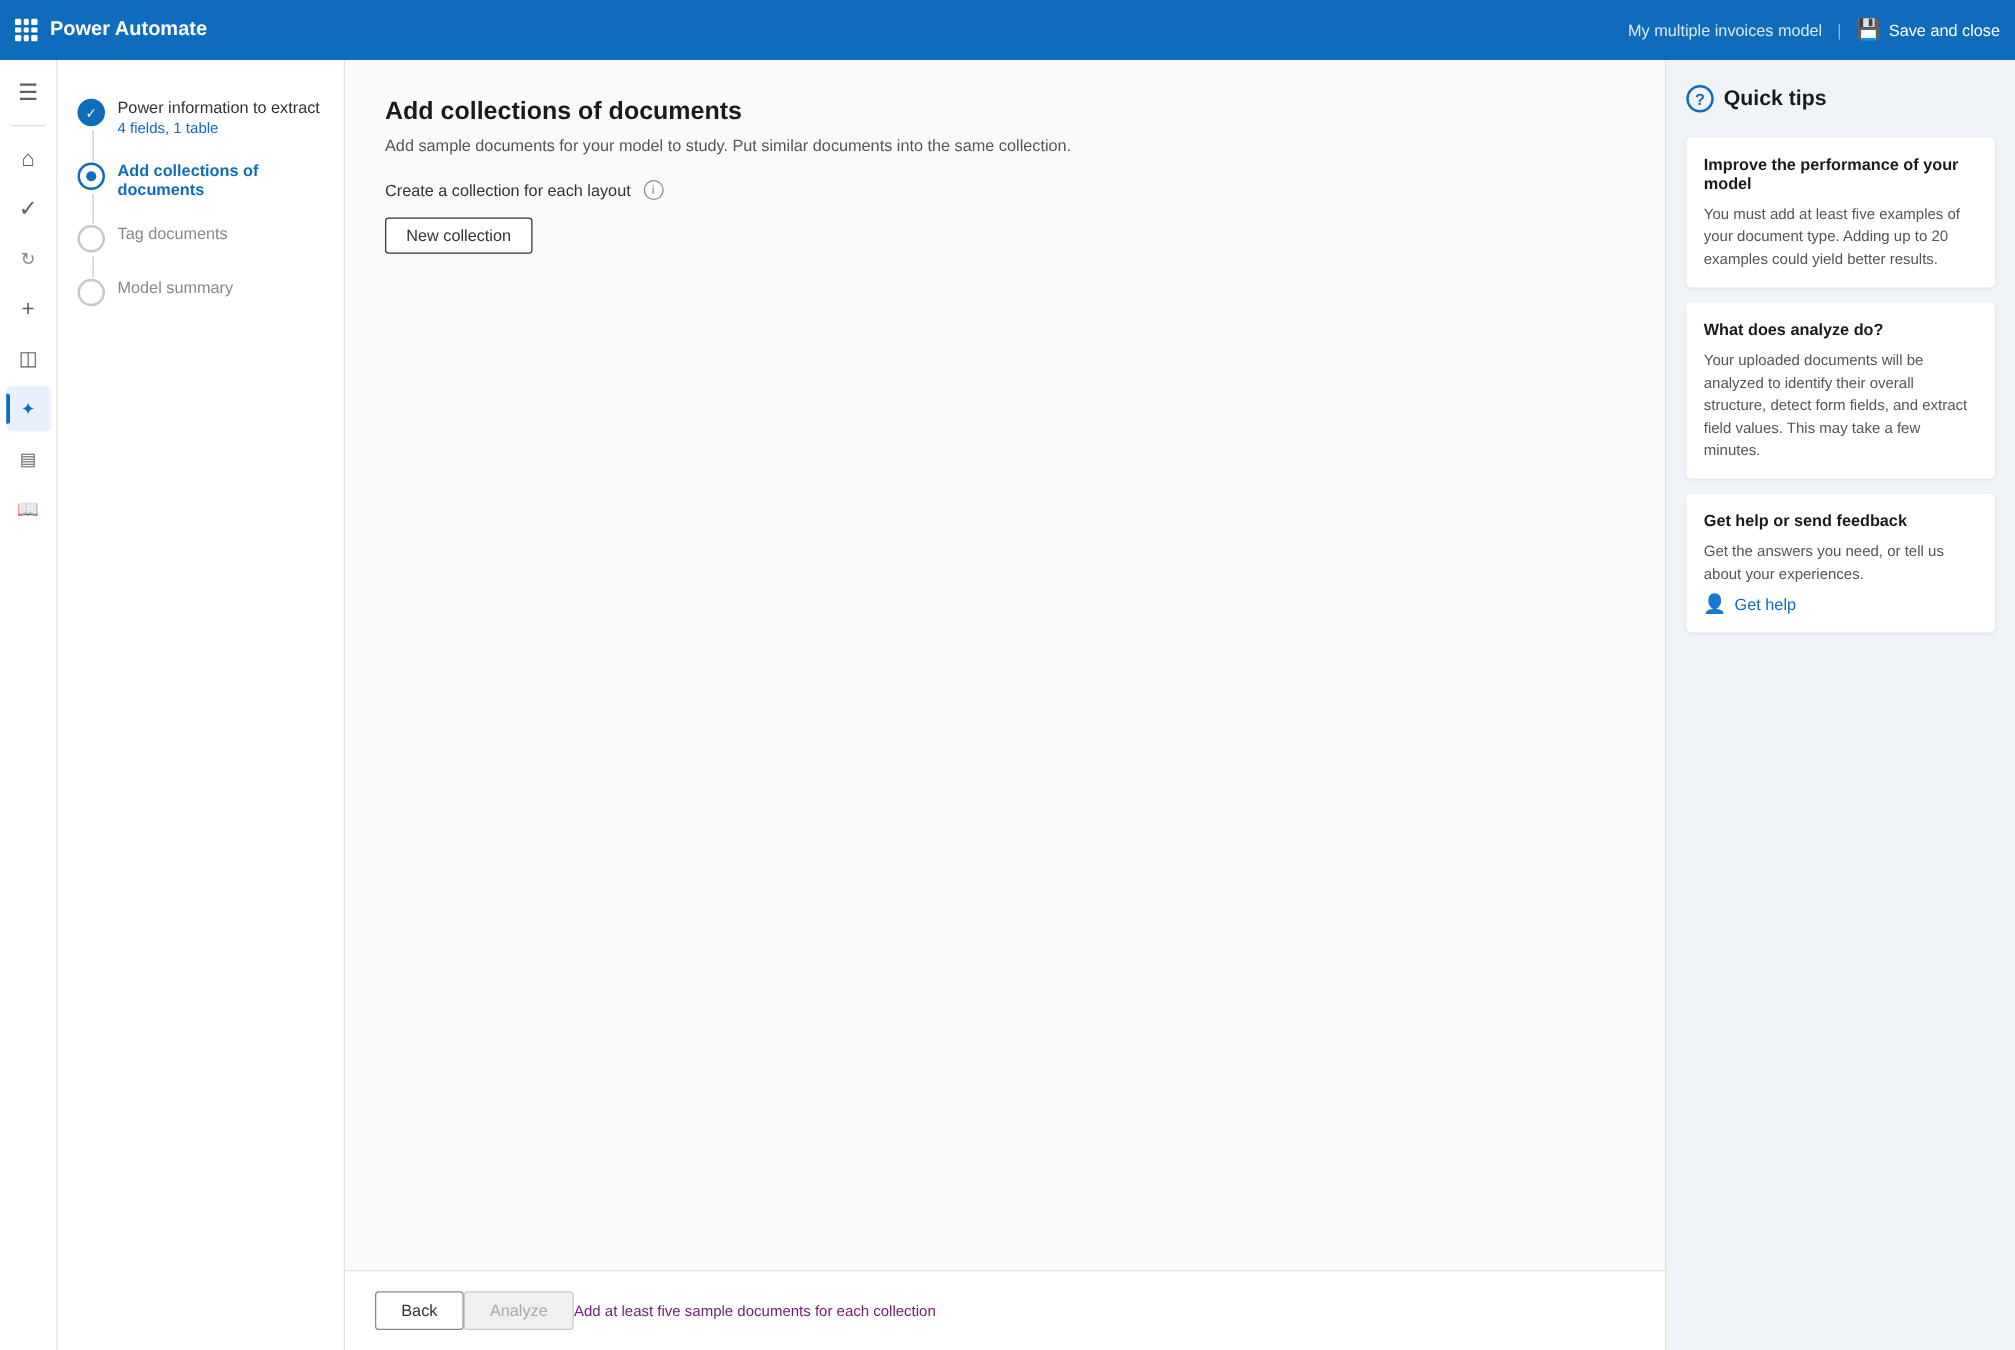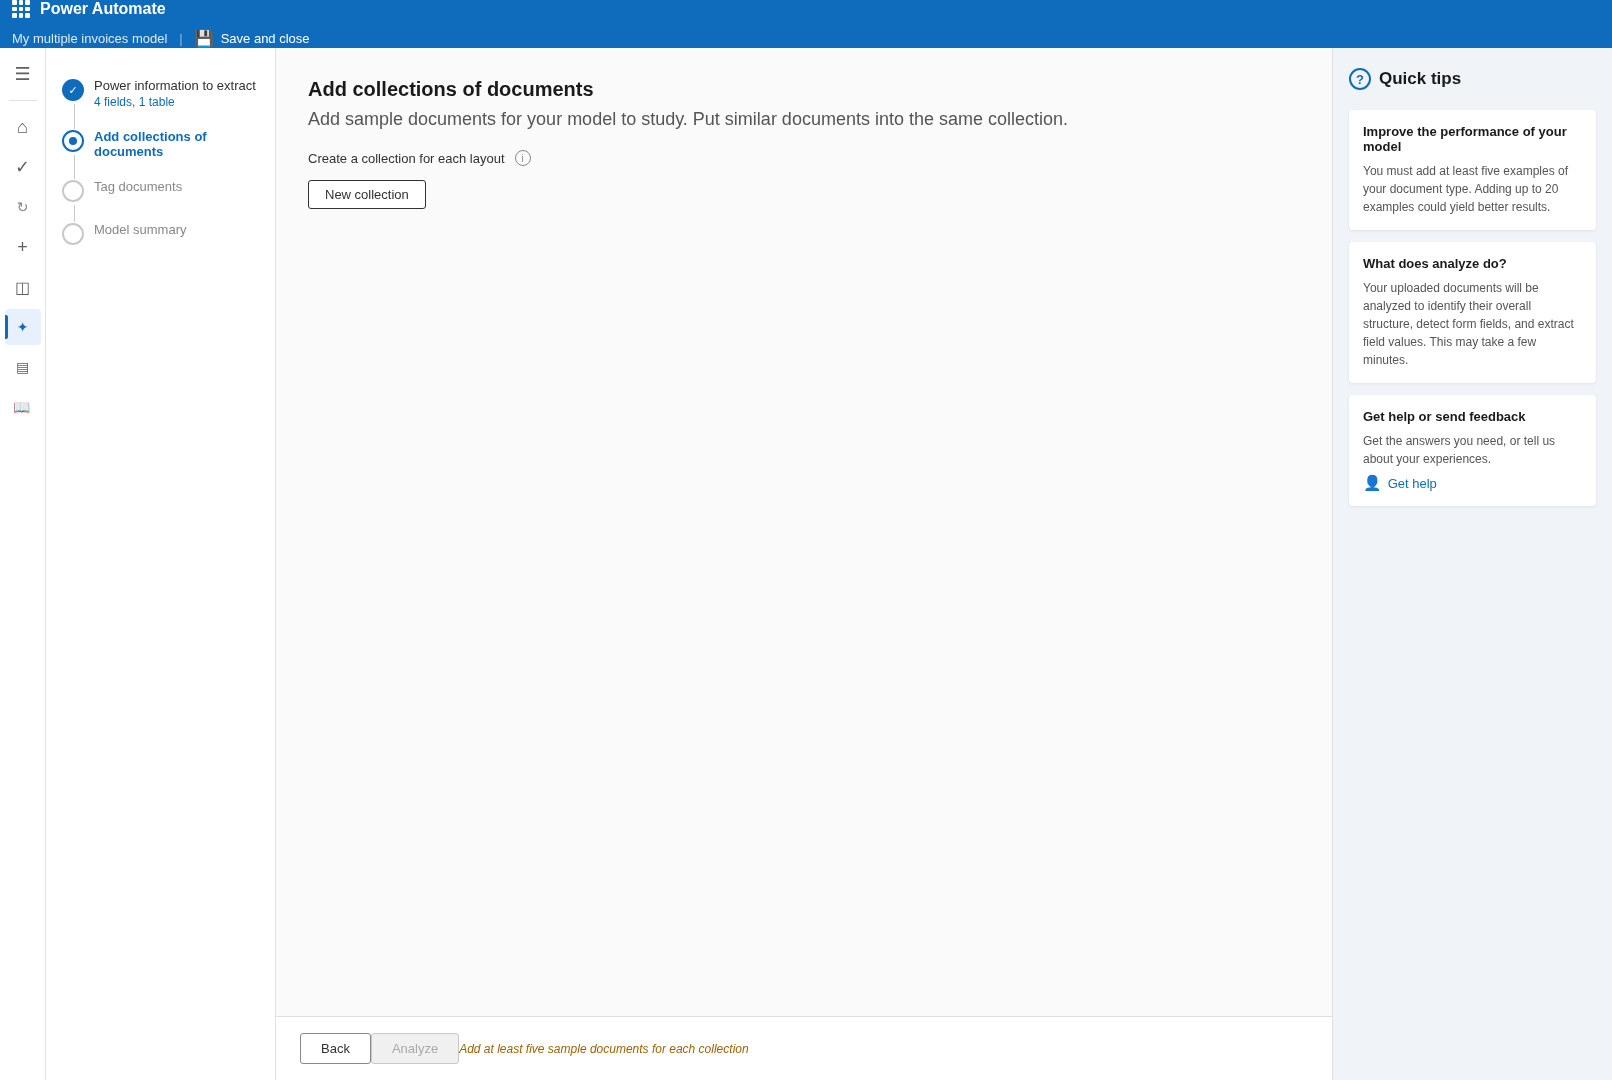--- a/index.html
+++ b/index.html
@@ -3,26 +3,25 @@
   <meta charset="utf-8">
   <style>
     * { box-sizing: border-box; margin: 0; padding: 0; }
     body { font-family: 'Segoe UI', sans-serif; font-size: 14px; background: #f5f5f5; height: 1080px; width: 1612px; overflow: hidden; display: flex; flex-direction: column; }
 
     
     .topbar {
       height: 48px;
       background: #0f6cbd;
       display: flex;
-      align-items: flex-start;
+      align-items: center;
       justify-content: space-between;
       padding: 0 12px;
       flex-shrink: 0;
       color: white;
-      flex-direction: column;
     }
     .topbar-left { display: flex; align-items: center; gap: 10px; }
     .topbar-title { font-size: 16px; font-weight: 600; color: white; }
     .topbar-right { display: flex; align-items: center; gap: 12px; font-size: 13px; color: white; }
     .grid-icon { display: grid; grid-template-columns: 1fr 1fr 1fr; gap: 2px; width: 18px; height: 18px; cursor: pointer; }
     .grid-icon span { background: white; border-radius: 1px; }
     .save-close-btn { display: flex; align-items: center; gap: 6px; cursor: pointer; color: white; font-size: 13px; }
     .save-icon { font-size: 16px; }
     .model-name { font-size: 13px; color: rgba(255,255,255,0.85); }
     .separator { color: rgba(255,255,255,0.5); }
@@ -132,21 +131,21 @@
       padding: 30px 32px;
       overflow-y: auto;
     }
     .page-title {
       font-size: 20px;
       font-weight: 600;
       color: #1a1a1a;
       margin-bottom: 8px;
     }
     .page-subtitle {
-      font-size: 18px;
+      font-size: 13px;
       color: #555;
       margin-bottom: 20px;
     }
     .collection-label-row {
       display: flex;
       align-items: center;
       gap: 10px;
       margin-bottom: 14px;
     }
     .collection-label {
@@ -199,22 +198,21 @@
       padding: 7px 20px;
       border: 1.5px solid #c8c8c8;
       background: #f0f0f0;
       border-radius: 3px;
       font-size: 13px;
       cursor: not-allowed;
       color: #aaa;
     }
     .bottom-hint {
       font-size: 12px;
-      color: #a16207;
-      font-style: italic;
+      color: #701a75;
     }
 
     
     .quick-tips {
       width: 280px;
       background: #f0f4f8;
       border-left: 1px solid #e0e0e0;
       padding: 20px 16px;
       flex-shrink: 0;
       overflow-y: auto;

